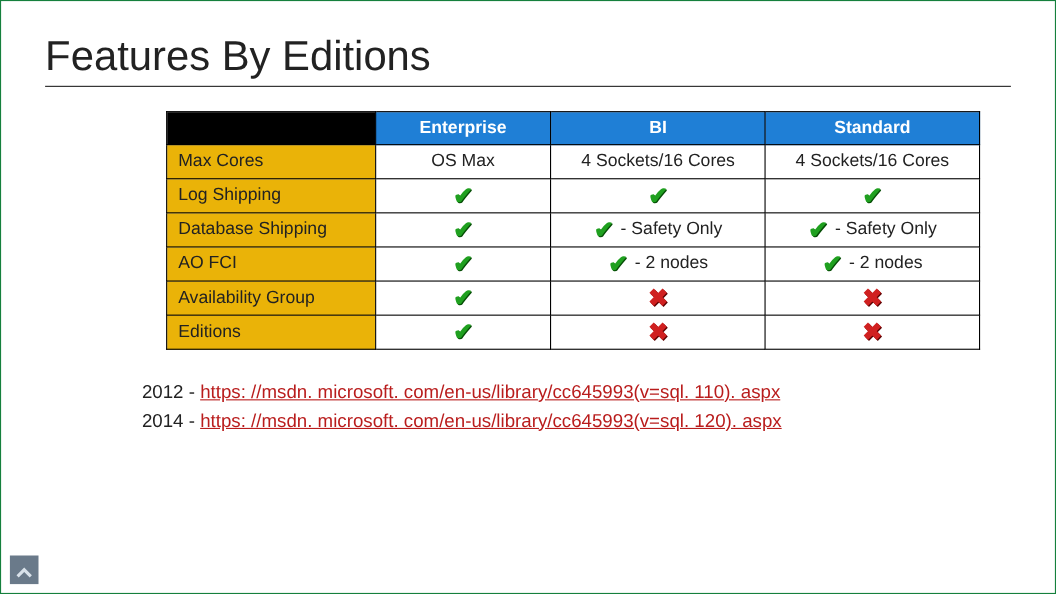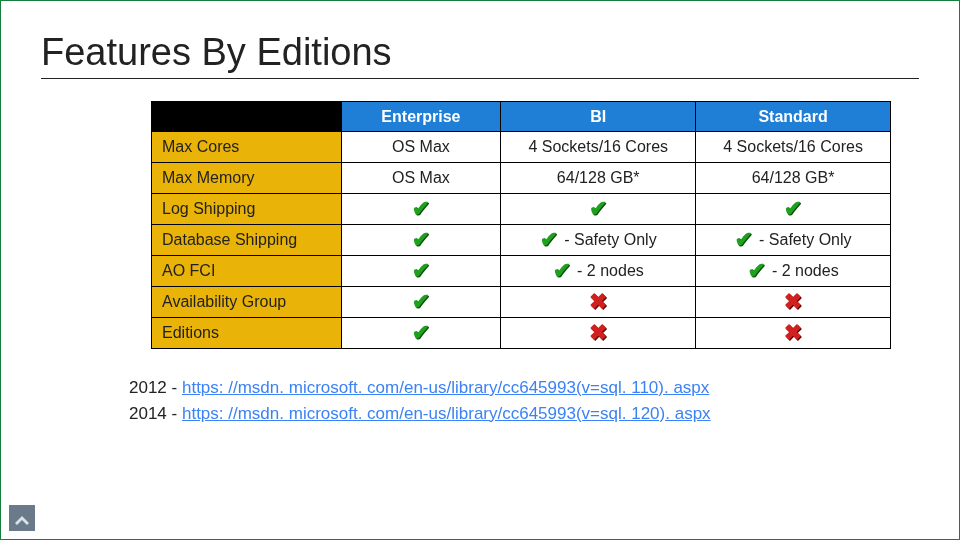--- a/index.html
+++ b/index.html
@@ -83,21 +83,21 @@
     font-size: 22px;
     line-height: 1;
     text-shadow: 1px 1px 0 #5a0000;
   }
   .links {
     margin: 26px 0 0 88px;
     font-size: 17px;
     line-height: 1.5;
   }
   .links a {
-    color: #3b82f6;
+    color: #b91c1c;
     text-decoration: underline;
   }
   .footer-logo {
     position: absolute;
     left: 8px;
     bottom: 8px;
     width: 26px; height: 26px;
     background: #6a7a8a;
     display: flex;
     align-items: center;
@@ -137,38 +137,20 @@
               </div>
             </td>
           <td>
               <div class="cell">
                 <span class="cell-text">4 Sockets/16 Cores</span>
               </div>
             </td>
           <td>
               <div class="cell">
                 <span class="cell-text">4 Sockets/16 Cores</span>
-              </div>
-            </td>
-        </tr>
-        <tr>
-          <td class="feature">Max Memory</td>
-          <td>
-              <div class="cell">
-                <span class="cell-text">OS Max</span>
-              </div>
-            </td>
-          <td>
-              <div class="cell">
-                <span class="cell-text">64/128 GB*</span>
-              </div>
-            </td>
-          <td>
-              <div class="cell">
-                <span class="cell-text">64/128 GB*</span>
               </div>
             </td>
         </tr>
         <tr>
           <td class="feature">Log Shipping</td>
           <td>
               <div class="cell">
                 <span class="icon-check">✔</span>
               </div>
             </td>

